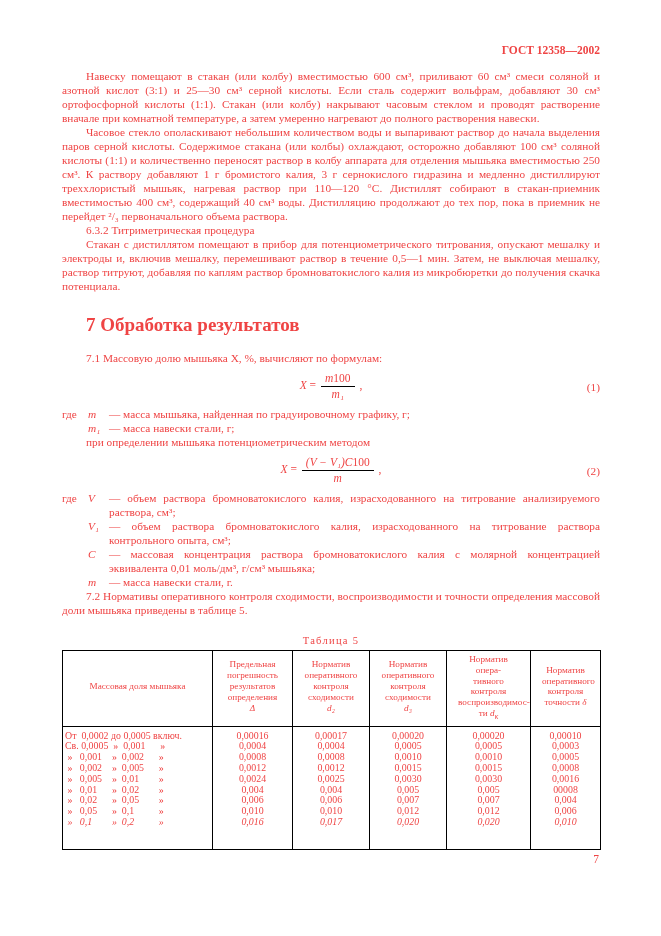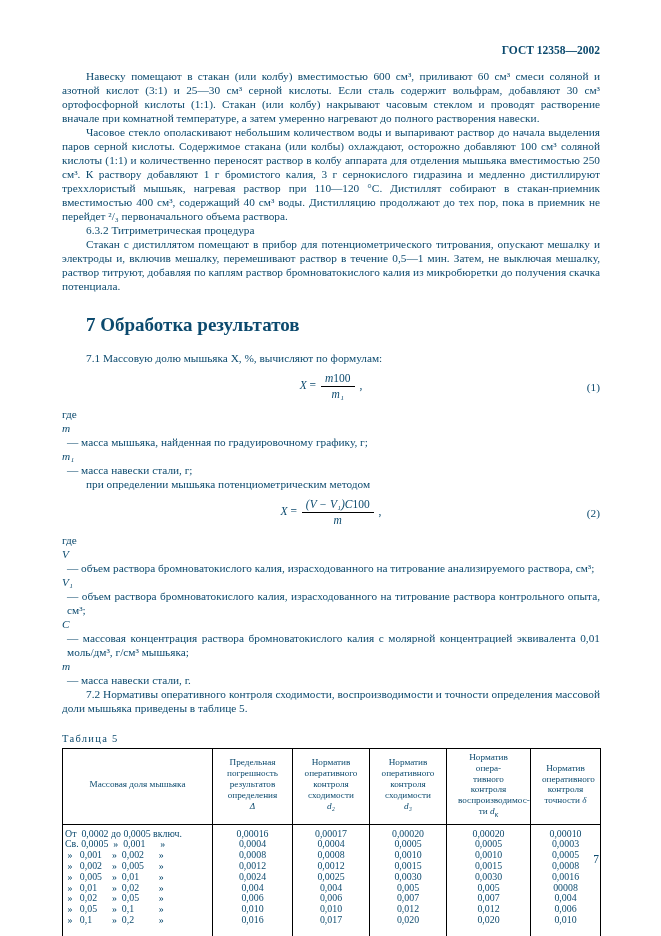--- a/index.html
+++ b/index.html
@@ -1,21 +1,21 @@
 <!DOCTYPE html>
 <html><head>
 <meta charset="utf-8">
 <style>
   html, body { margin: 0; padding: 0; background: #ffffff; }
   .page {
     position: relative;
     width: 661px;
     height: 936px;
     background: #ffffff;
-    color: #0c4a6e;
+    color: #ef4444;
     font-family: "Liberation Serif", "DejaVu Serif", serif;
     overflow: hidden;
   }
   .content {
     position: absolute;
     left: 62px;
     top: 44px;
     width: 538px;
   }
   .doc-header {
@@ -58,29 +58,29 @@
     text-align: center;
     margin: 0 2px;
   }
   .frac .num { display: block; padding: 0 4px 1px 4px; border-bottom: 1px solid #000; }
   .frac .den { display: block; padding-top: 1px; }
   .def {
     display: flex;
     font-size: 11.3px;
     line-height: 14px;
     text-align: justify;
-    flex-direction: column;
   }
   .def-lead { flex: none; width: 26px; }
   .def-sym  { flex: none; min-width: 16px; font-style: italic; }
   .def-text { flex: 1; padding-left: 5px; }
   .tbl-label {
     font-size: 10.5px;
     letter-spacing: 1.3px;
     margin: 18px 0 4px 0;
+    text-align: center;
   }
   table.norms {
     border-collapse: collapse;
     table-layout: fixed;
     width: 538px;
     border: 1px solid #000;
   }
   table.norms th {
     border: 1px solid #000;
     font-weight: normal;
@@ -95,21 +95,21 @@
     border-left: 1px solid #000;
     border-right: 1px solid #000;
     border-top: none;
     border-bottom: none;
     font-size: 9.9px;
     line-height: 10.8px;
     padding: 0 2px;
     vertical-align: top;
   }
   table.norms tr:first-child td { padding-top: 4px; }
-  table.norms tr:last-child td  { padding-bottom: 21px; }
+  table.norms tr:last-child td  { padding-bottom: 21px; font-style: italic; }
   td.cell-num   { text-align: center; }
   td.cell-range { white-space: pre; padding-left: 5px; text-align: left; }
   .h-text { white-space: pre-line; }
   .h-var  { font-style: italic; }
   .h-sub  { font-style: italic; font-size: 7.5px; }
   .page-num {
     position: absolute;
     right: 62px;
     top: 853px;
     font-size: 11.5px;

